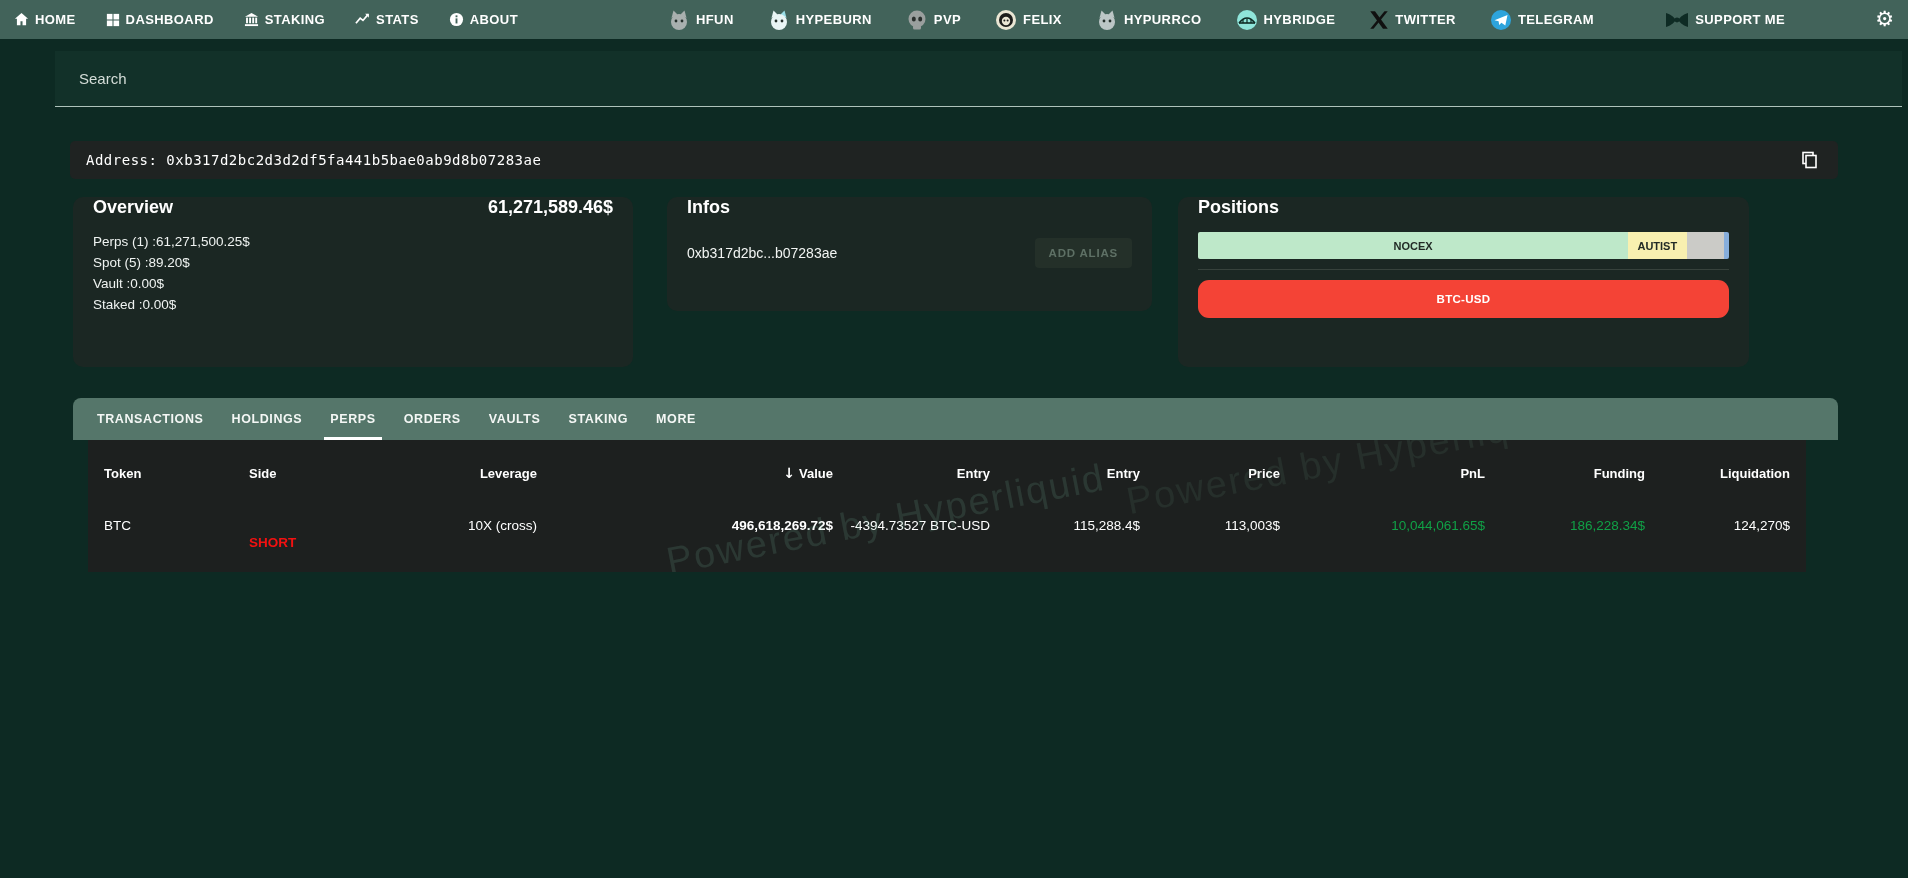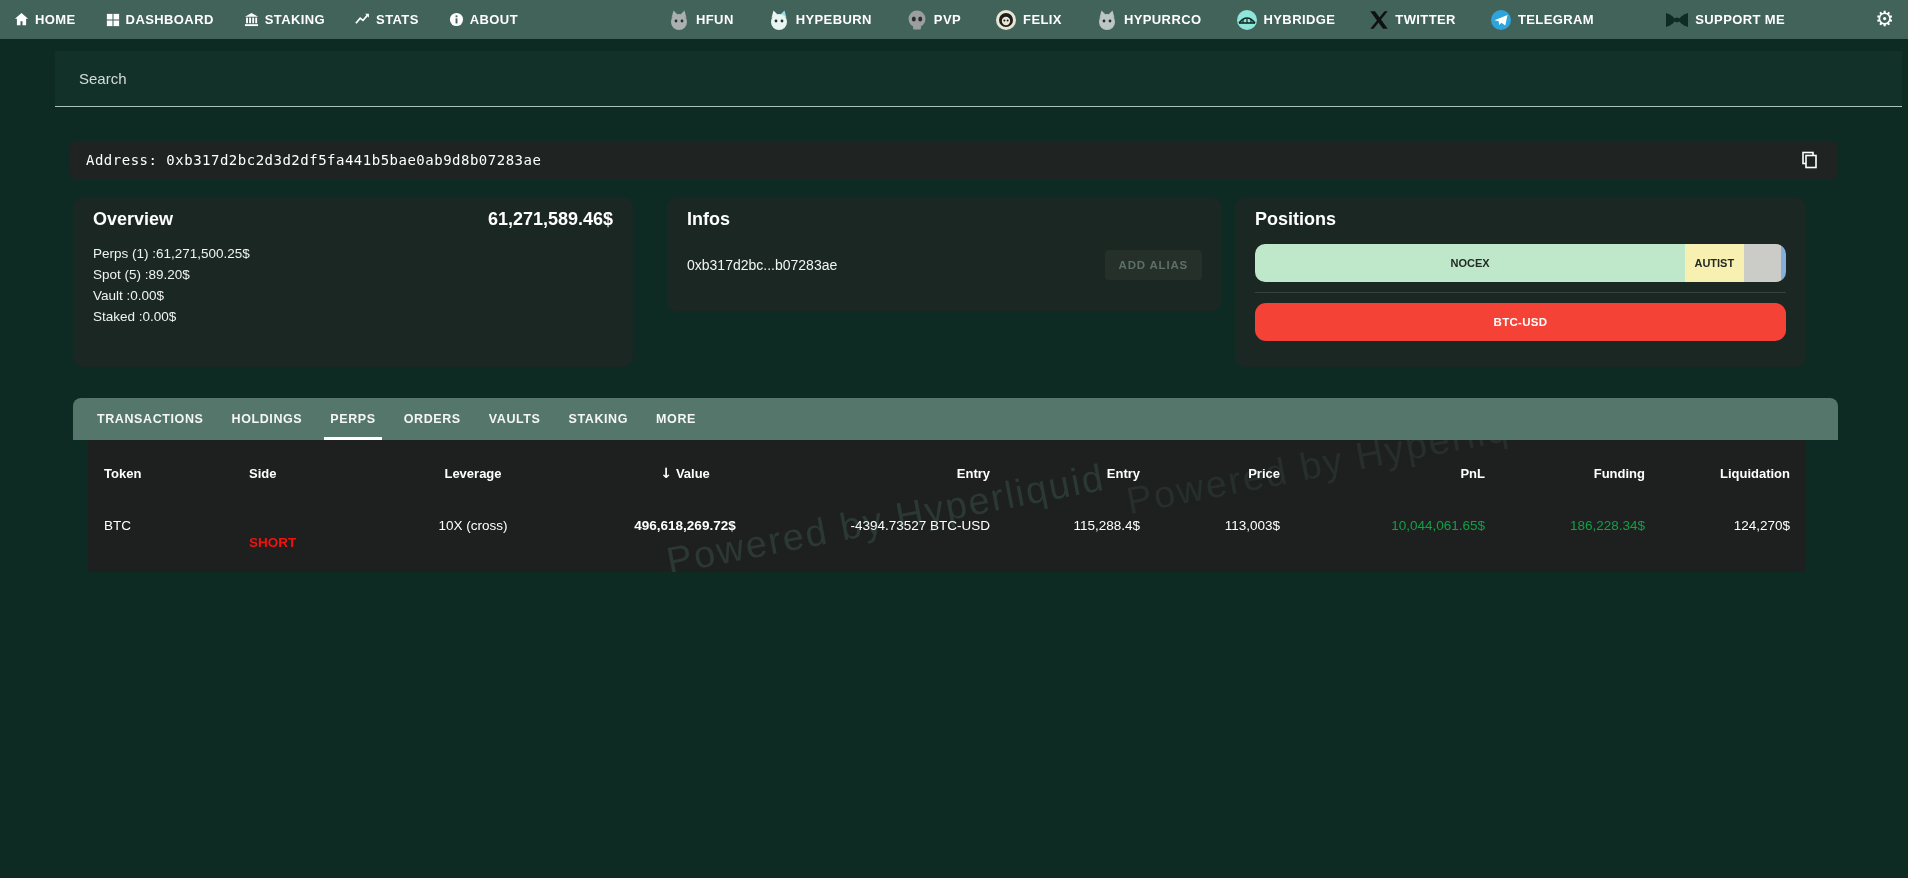--- a/index.html
+++ b/index.html
@@ -21,50 +21,50 @@
   .search-input{width:100%;height:56px;background:#123129;border:none;border-bottom:1px solid #AEC3BB;color:#E7EEEA;font-size:15px;padding:0 24px;font-family:"Liberation Sans","DejaVu Sans",sans-serif;outline:none}
   .search-input::placeholder{color:#D4DDD8;opacity:1}
 
   
   .address-bar{margin:26px 70px 0 70px;height:38px;background:#1F2322;border-radius:5px;display:flex;align-items:center;padding:8px 16px}
   .address-text{font-family:"DejaVu Sans Mono","Liberation Mono",monospace;font-size:14px;letter-spacing:.5px;color:#fff}
   .copy-btn{margin-left:auto;background:transparent;border:none;cursor:pointer;display:flex;align-items:center;padding:4px}
 
   
   .cards-row{margin:18px 70px 0 73px;display:flex;align-items:flex-start}
-  .card{background:#1B2723;border-radius:10px;padding:12px 20px}
+  .card{background:#1B2723;border-radius:10px;padding:0 20px}
   .card-title{font-size:18px;font-weight:700}
   .card-overview{width:560px;height:170px;margin-right:34px}
-  .card-infos{width:555px;height:114px;margin-right:13px}
+  .card-infos{width:485px;height:114px;margin-right:26px}
   .card-positions{width:571px;height:170px}
   .ov-head{display:flex;justify-content:space-between;align-items:baseline;margin-bottom:13px}
   .ov-total{font-size:18px;font-weight:700}
   .ov-row{display:flex;justify-content:flex-start;font-size:13.5px;line-height:21px;color:#EFF3F1}
   .infos-row{display:flex;align-items:center;justify-content:space-between;margin-top:20px}
   .infos-address{font-size:14px;color:#F2F5F3}
   .alias-btn{background:#243029;border:none;border-radius:4px;color:#5E7065;font-size:11.5px;font-weight:700;letter-spacing:.8px;padding:9px 14px;cursor:pointer;font-family:inherit}
-  .alloc-bar{display:flex;height:38px;margin-top:14px;border-radius:10px;overflow:hidden}
+  .alloc-bar{display:flex;height:27px;margin-top:14px;border-radius:2px;overflow:hidden}
   .alloc-seg{display:flex;align-items:center;justify-content:center;font-size:11px;font-weight:700;color:#222B26;cursor:pointer}
   .pos-divider{border:none;border-top:1px solid #37423C;margin:10px 0}
   .pair-btn{height:38px;width:100%;border:none;border-radius:11px;color:#fff;font-size:11.5px;font-weight:700;letter-spacing:.3px;cursor:pointer;font-family:inherit}
 
   
   .tabs-bar{margin:31px 70px 0 73px;height:42px;background:#55766A;border-radius:8px 8px 0 0;display:flex;align-items:stretch;padding:0 10px}
   .tab{position:relative;display:flex;align-items:center;padding:0 14px;font-size:12.5px;font-weight:700;letter-spacing:.6px;color:#F4F7F5;cursor:pointer}
   .tab.active::after{content:"";position:absolute;left:8px;right:8px;bottom:0;height:3px;background:#fff}
 
   
   .table-panel{position:relative;margin-left:88px;width:1718px;background:#1D201F;padding:10px 0 18px;overflow:hidden}
   .watermark{position:absolute;white-space:nowrap;font-size:38px;letter-spacing:2px;color:rgba(130,196,168,.15);transform:rotate(-11deg);pointer-events:none}
   .wm1{left:575px;top:58px}
   .wm2{left:1035px;top:-2px;color:rgba(130,196,168,.09)}
   .tgrid{display:grid;grid-template-columns:145px 160px 128px 296px 157px 150px 140px 205px 160px 1fr;align-items:center;padding:0 16px}
   .tgrid>*{white-space:nowrap}
   .tgrid>:nth-child(1),.tgrid>:nth-child(2){text-align:left}
-  .tgrid>:nth-child(3),.tgrid>:nth-child(4){text-align:center}
+  .tgrid>:nth-child(3),.tgrid>:nth-child(4){text-align:right}
   .tgrid>:nth-child(n+5){text-align:right}
   .thead{height:46px;font-size:13px;font-weight:700}
   .th{cursor:pointer}
   .sort-arrow{font-family:"DejaVu Sans",sans-serif;font-size:14px;margin-right:4px}
   .trow{height:58px;font-size:13.5px}
   .cell-side{font-weight:700}
   .cell-value{font-weight:700}
 </style>
 </head>
 <body>

